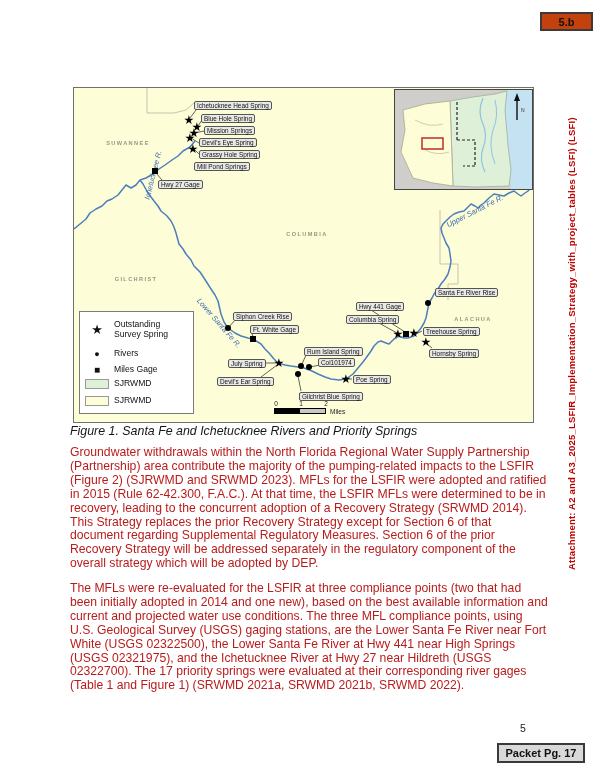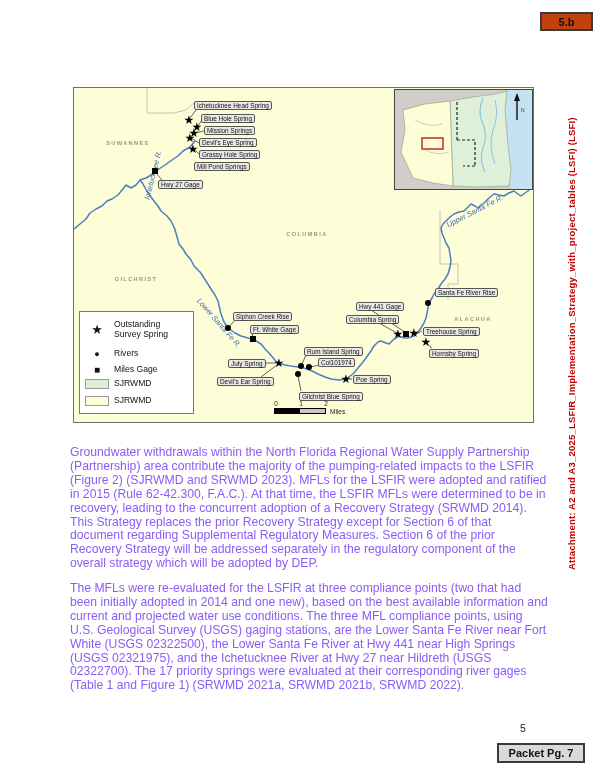--- a/index.html
+++ b/index.html
@@ -48,21 +48,21 @@
           box-sizing:content-box;display:flex;}
   .sb-seg1{width:25px;background:#000;} .sb-seg2{width:25px;background:#c8c8c4;}
   .sb-unit{position:absolute;left:56px;top:8px;}
 
   
   .inset{position:absolute;left:320px;top:1px;width:139px;height:101px;border:1px solid #444;
          box-sizing:border-box;background:#cfcecb;overflow:hidden;}
 
   
   .caption{position:absolute;left:70px;top:424px;font-size:12.4px;font-style:italic;color:#161616;}
-  .bodytext{position:absolute;left:70px;width:478px;font-size:12.2px;line-height:13.9px;color:#8b5cf6;}
+  .bodytext{position:absolute;left:70px;width:478px;font-size:12.2px;line-height:13.9px;color:#b91c1c;}
   #para-0{top:446px;} #para-1{top:582px;}
 
   
   .pageno{position:absolute;left:520px;top:722px;font-size:10.5px;color:#222;}
   .packet-box{position:absolute;left:497px;top:743px;width:88px;height:20px;background:#d9d9d9;
               border:2px solid #3a3a3a;box-sizing:border-box;display:flex;align-items:center;
               justify-content:center;font-size:11px;font-weight:bold;color:#111;}
 </style>
 </head>
 <body>
@@ -214,19 +214,20 @@
       <span class="mk mk-circle" style="left: 235px; top: 279px;"></span>
       <span class="mk mk-circle" style="left: 224px; top: 286px;"></span>
       <span class="mk mk-star" style="left: 272px; top: 291px;">★</span>
       <span class="mk mk-star" style="left: 324px; top: 246px;">★</span>
       <span class="mk mk-square" style="left: 332px; top: 246px;"></span>
       <span class="mk mk-star" style="left: 340px; top: 245px;">★</span>
       <span class="mk mk-star" style="left: 352px; top: 254px;">★</span>
       <span class="mk mk-circle" style="left: 354px; top: 215px;"></span>
     </div>
 
+  <div class="caption">Figure 1. Santa Fe and Ichetucknee Rivers and Priority Springs</div>
 
   <div class="bodytext" id="para-0">Groundwater withdrawals within the North Florida Regional Water Supply Partnership (Partnership) area contribute the majority of the pumping-related impacts to the LSFIR (Figure 2) (SJRWMD and SRWMD 2023). MFLs for the LSFIR were adopted and ratified in 2015 (Rule 62-42.300, F.A.C.). At that time, the LSFIR MFLs were determined to be in recovery, leading to the concurrent adoption of a Recovery Strategy (SRWMD 2014). This Strategy replaces the prior Recovery Strategy except for Section 6 of that document regarding Supplemental Regulatory Measures. Section 6 of the prior Recovery Strategy will be addressed separately in the regulatory component of the overall strategy which will be adopted by DEP.</div>
   <div class="bodytext" id="para-1">The MFLs were re-evaluated for the LSFIR at three compliance points (two that had been initially adopted in 2014 and one new), based on the best available information and current and projected water use conditions. The three MFL compliance points, using U.S. Geological Survey (USGS) gaging stations, are the Lower Santa Fe River near Fort White (USGS 02322500), the Lower Santa Fe River at Hwy 441 near High Springs (USGS 02321975), and the Ichetucknee River at Hwy 27 near Hildreth (USGS 02322700). The 17 priority springs were evaluated at their corresponding river gages (Table 1 and Figure 1) (SRWMD 2021a, SRWMD 2021b, SRWMD 2022).</div>
 
   <div class="pageno">5</div>
-  <div class="packet-box">Packet Pg. 7</div>
+  <div class="packet-box">Packet Pg. 17</div>
 </div>
 
 </body></html>

